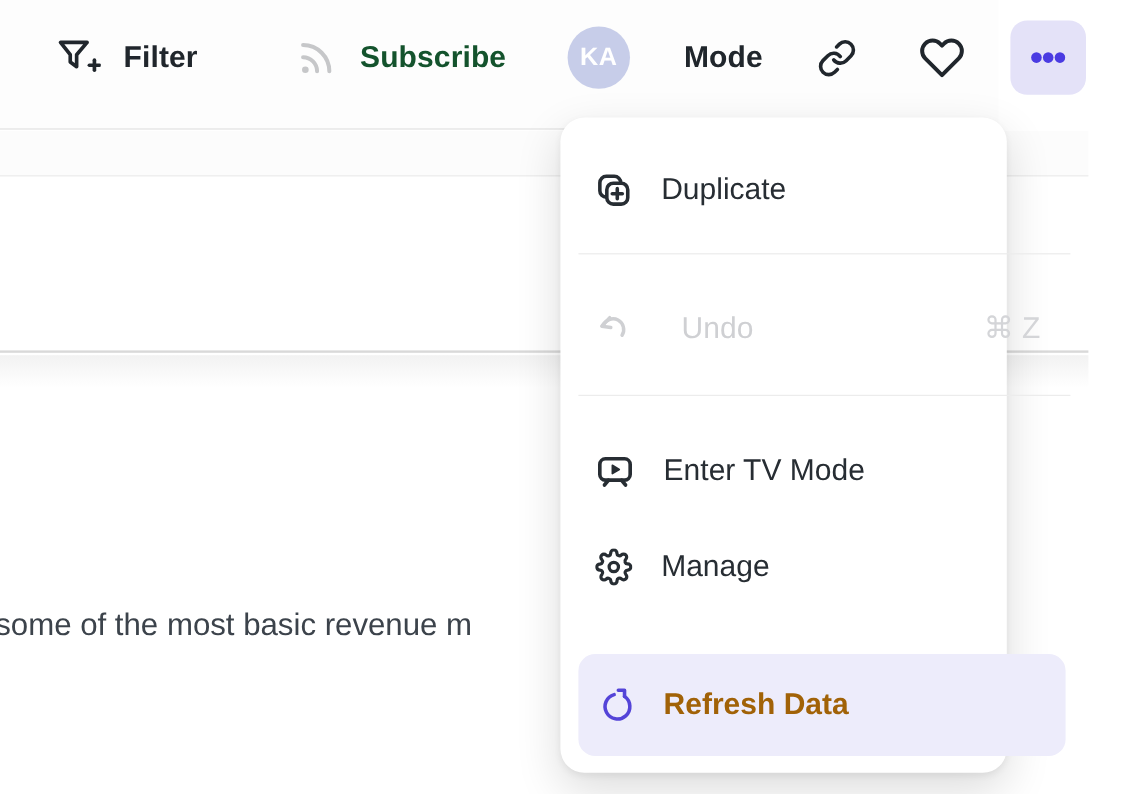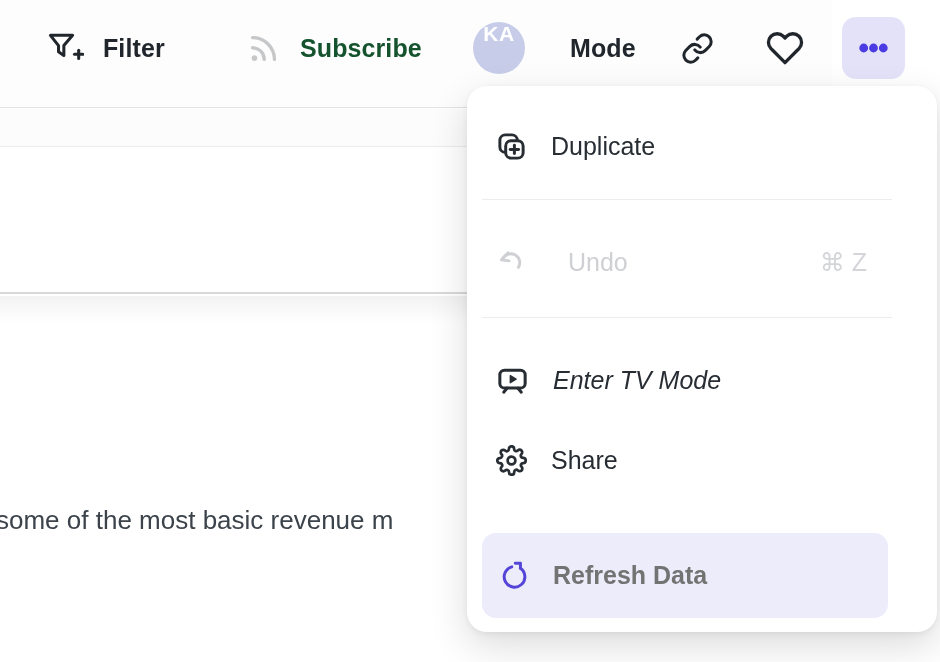--- a/index.html
+++ b/index.html
@@ -26,21 +26,21 @@
   .tb-label { font-size:25px; font-weight:600; color:#20262c; letter-spacing:.1px; }
   .tb-filter    { left:46px; }
   .tb-subscribe { left:246px; }
   .tb-subscribe .tb-label { color:#14532d; }
   .tb-share     { left:570px; }
   .tb-link      { left:681px; }
   .tb-heart     { left:766px; }
   .avatar {
     position:absolute; left:473px; top:22px; width:52px; height:52px;
     border-radius:50%; background:#c7cde9;
-    display:flex; align-items:flex-start; justify-content:center;
+    display:flex; align-items:center; justify-content:center;
     color:#ffffff; font-size:21px; font-weight:600; letter-spacing:.5px;
     border:none; cursor:pointer; font-family:inherit;
   }
   .more-btn {
     position:absolute; left:842px; top:17px; width:63px; height:62px;
     border-radius:14px; background:#e4e2f8; border:none; cursor:pointer;
     display:flex; align-items:center; justify-content:center;
   }
 
   
@@ -48,38 +48,38 @@
               background:#fcfcfc; border-bottom:1px solid #ececec; z-index:1; }
   .bg-card  { position:absolute; top:148px; left:0; width:907px; height:146px;
               background:#ffffff; border-bottom:2px solid #d9d9d9; z-index:1; }
   .bg-shade { position:absolute; top:296px; left:0; width:907px; height:27px;
               background:linear-gradient(180deg,#f2f2f2,#ffffff); z-index:1; }
   .bg-text  { position:absolute; left:-4px; top:505px; z-index:1;
               font-size:26px; color:#3c434b; white-space:nowrap; }
 
   
   .menu-panel {
-    position:absolute; left:467px; top:86px; width:470px; height:546px;
+    position:absolute; left:467px; top:98px; width:372px; height:546px;
     background:#ffffff; border-radius:20px; z-index:3;
     box-shadow:0 2px 6px rgba(0,0,0,.06), 0 14px 38px rgba(0,0,0,.14);
   }
   .menu-item {
     position:absolute; left:0; width:440px; height:64px;
     display:flex; align-items:center; gap:24px; padding-left:29px;
     background:none; border:none; cursor:pointer; font-family:inherit;
     font-size:25px; font-weight:500; color:#272d33; text-align:left;
   }
   .mi-duplicate { top:28px; }
   .mi-undo      { top:144px; color:#cfd0d3; cursor:default;gap:42px; }
-  .mi-tv        { top:262px;font-style:italic; }
+  .mi-tv        { top:262px; }
   .mi-manage    { top:342px; }
   .mi-refresh {
     top:447px; left:15px; width:406px; height:85px;
     border-radius:14px; background:#edecfb;
-    color:#737373; font-weight:600; padding-left:17px; gap:23px;
+    color:#a16207; font-weight:600; padding-left:17px; gap:23px;
   }
   .menu-divider { position:absolute; left:15px; width:410px; height:1px; background:#ececec; }
   .div-1 { top:113px; }
   .div-2 { top:231px; }
   .shortcut { margin-left:auto; margin-right:40px; font-size:25px; font-weight:500; color:#d4d5d8; }
 
   .icon { display:flex; align-items:center; justify-content:center; flex:none; }
   svg { display:block; }
 </style>
 </head>
@@ -191,21 +191,21 @@
     <span>Enter TV Mode</span>
   </button>
 
   <button class="menu-item mi-manage">
     <span class="icon">
       <svg width="31" height="31" viewBox="0 0 24 24" fill="none" stroke="#272d33" stroke-width="2.1" stroke-linecap="round" stroke-linejoin="round">
         <circle cx="12" cy="12" r="3"></circle>
         <path d="M19.4 15a1.65 1.65 0 0 0 .33 1.82l.06.06a2 2 0 0 1 0 2.83 2 2 0 0 1-2.83 0l-.06-.06a1.65 1.65 0 0 0-1.82-.33 1.65 1.65 0 0 0-1 1.51V21a2 2 0 0 1-2 2 2 2 0 0 1-2-2v-.09A1.65 1.65 0 0 0 9 19.4a1.65 1.65 0 0 0-1.82.33l-.06.06a2 2 0 0 1-2.83 0 2 2 0 0 1 0-2.83l.06-.06a1.65 1.65 0 0 0 .33-1.82 1.65 1.65 0 0 0-1.51-1H3a2 2 0 0 1-2-2 2 2 0 0 1 2-2h.09A1.65 1.65 0 0 0 4.6 9a1.65 1.65 0 0 0-.33-1.82l-.06-.06a2 2 0 0 1 0-2.83 2 2 0 0 1 2.83 0l.06.06a1.65 1.65 0 0 0 1.82.33H9a1.65 1.65 0 0 0 1-1.51V3a2 2 0 0 1 2-2 2 2 0 0 1 2 2v.09a1.65 1.65 0 0 0 1 1.51 1.65 1.65 0 0 0 1.82-.33l.06-.06a2 2 0 0 1 2.83 0 2 2 0 0 1 0 2.83l-.06.06a1.65 1.65 0 0 0-.33 1.82V9a1.65 1.65 0 0 0 1.51 1H21a2 2 0 0 1 2 2 2 2 0 0 1-2 2h-.09a1.65 1.65 0 0 0-1.51 1z"></path>
       </svg>
     </span>
-    <span>Share</span>
+    <span>Manage</span>
   </button>
 
   <button class="menu-item mi-refresh">
     <span class="icon">
       <svg width="31" height="31" viewBox="0 0 24 24" fill="none" stroke="#5444d8" stroke-width="2.3" stroke-linecap="round" stroke-linejoin="round">
         <path d="M9.9 5.3A8 8 0 1 0 16.6 6.45"></path>
         <path d="M12.6 2.5h4v3.95"></path>
       </svg>
     </span>
     <span>Refresh Data</span>

